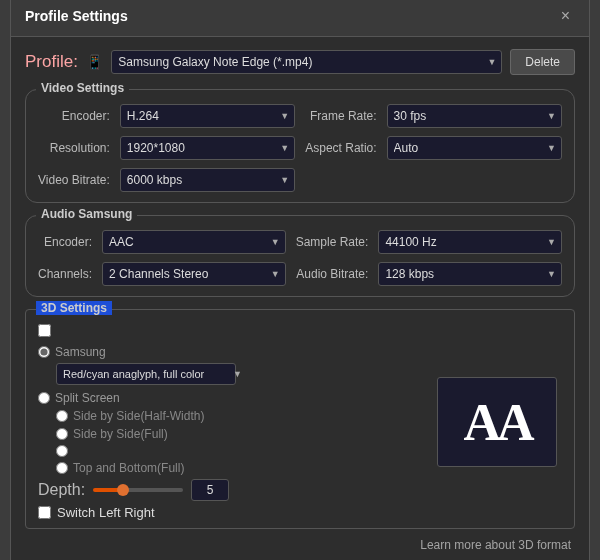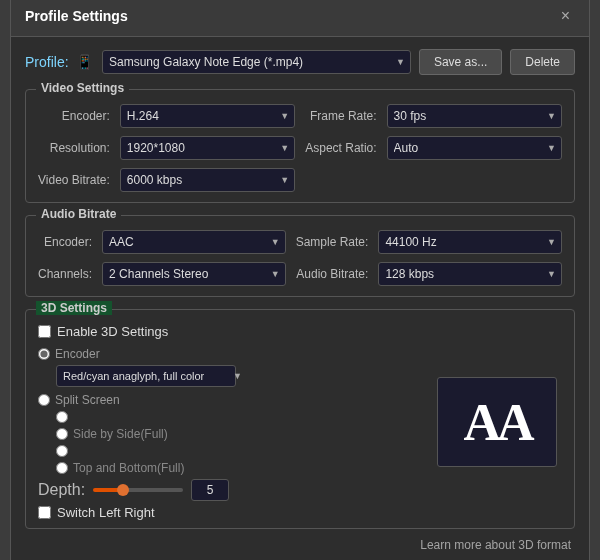--- a/index.html
+++ b/index.html
@@ -50,22 +50,22 @@
     .dialog-body {
       padding: 12px 14px;
     }
     .profile-row {
       display: flex;
       align-items: center;
       margin-bottom: 14px;
       gap: 8px;
     }
     .profile-label {
-      color: #7dd3fc;
-      font-size: 14px;
+      color: #fca5a5;
+      font-size: 17px;
       white-space: nowrap;
     }
     select, .fake-select {
       background: #1a1a2e;
       border: 1px solid #555;
       color: #ddd;
       border-radius: 3px;
       padding: 4px 24px 4px 6px;
       font-size: 12px;
       appearance: none;
@@ -95,21 +95,21 @@
       border: 1px solid #666;
       color: #ddd;
       border-radius: 3px;
       padding: 5px 14px;
       font-size: 12px;
       cursor: pointer;
       white-space: nowrap;
     }
     .section {
       border: 1px solid #555;
-      border-radius: 4px;
+      border-radius: 12px;
       margin-bottom: 12px;
       position: relative;
       padding: 10px 12px 10px 12px;
     }
     .section-title {
       position: absolute;
       top: -9px;
       left: 10px;
       background: #2d2d2d;
       padding: 0 5px;
@@ -137,21 +137,21 @@
       border: 1px solid #555;
       border-radius: 4px;
       margin-bottom: 8px;
       position: relative;
       padding: 10px 12px 8px 12px;
     }
     .threed-title {
       position: absolute;
       top: -9px;
       left: 10px;
-      background: #14532d;
+      background: #1d4ed8;
       padding: 0 5px;
       color: #ccc;
       font-size: 12px;
       font-weight: bold;
     }
     .threed-body {
       display: flex;
       gap: 12px;
     }
     .threed-left {
@@ -301,21 +301,20 @@
       <span class="profile-label">Profile:</span>
 
       <span style="color:#4a9eff;font-size:14px;">📱</span>
       <div class="profile-sel-wrap">
         <div class="select-wrap">
           <select>
             <option>Samsung Galaxy Note Edge (*.mp4)</option>
           </select>
         </div>
       </div>
-      <button class="btn">Save as...</button>
       <button class="btn">Delete</button>
     </div>
 
     <div class="section section-pt">
       <span class="section-title">Video Settings</span>
       <div class="video-grid">
 
         <span class="label">Encoder:</span>
         <div class="select-wrap">
           <select>
@@ -347,21 +346,21 @@
           <select>
             <option>6000 kbps</option>
           </select>
         </div>
         <span></span>
           <span></span>
       </div>
     </div>
 
     <div class="section section-pt">
-      <span class="section-title">Audio Bitrate</span>
+      <span class="section-title">Audio Samsung</span>
       <div class="audio-grid">
 
         <span class="label">Encoder:</span>
         <div class="select-wrap">
           <select>
             <option>AAC</option>
           </select>
         </div>
         <span class="label">Sample Rate:</span>
         <div class="select-wrap">
@@ -385,41 +384,41 @@
       </div>
     </div>
 
     <div class="threed-section section-pt">
       <span class="threed-title">3D Settings</span>
       <div class="threed-body">
         <div class="threed-left">
 
           <div class="enable-row">
             <input type="checkbox" style="">
-            <span>Enable 3D Settings</span>
           </div>
 
           <div class="radio-item">
             <input type="radio" name="threed-mode" checked="" style="">
-            <span>Encoder</span>
+            <span>Samsung</span>
           </div>
           <div class="anaglyph-select-row">
             <div class="select-wrap">
               <select>
                 <option>Red/cyan anaglyph, full color</option>
               </select>
             </div>
           </div>
 
           <div class="radio-item">
             <input type="radio" name="threed-mode" style="">
             <span>Split Screen</span>
           </div>
           <div class="radio-item sub-radio">
             <input type="radio" name="split-sub" style="">
+            <span>Side by Side(Half-Width)</span>
           </div>
           <div class="radio-item sub-radio">
             <input type="radio" name="split-sub" style="">
             <span>Side by Side(Full)</span>
           </div>
           <div class="radio-item sub-radio">
             <input type="radio" name="split-sub" style="">
           </div>
           <div class="radio-item sub-radio">
             <input type="radio" name="split-sub" style="">

